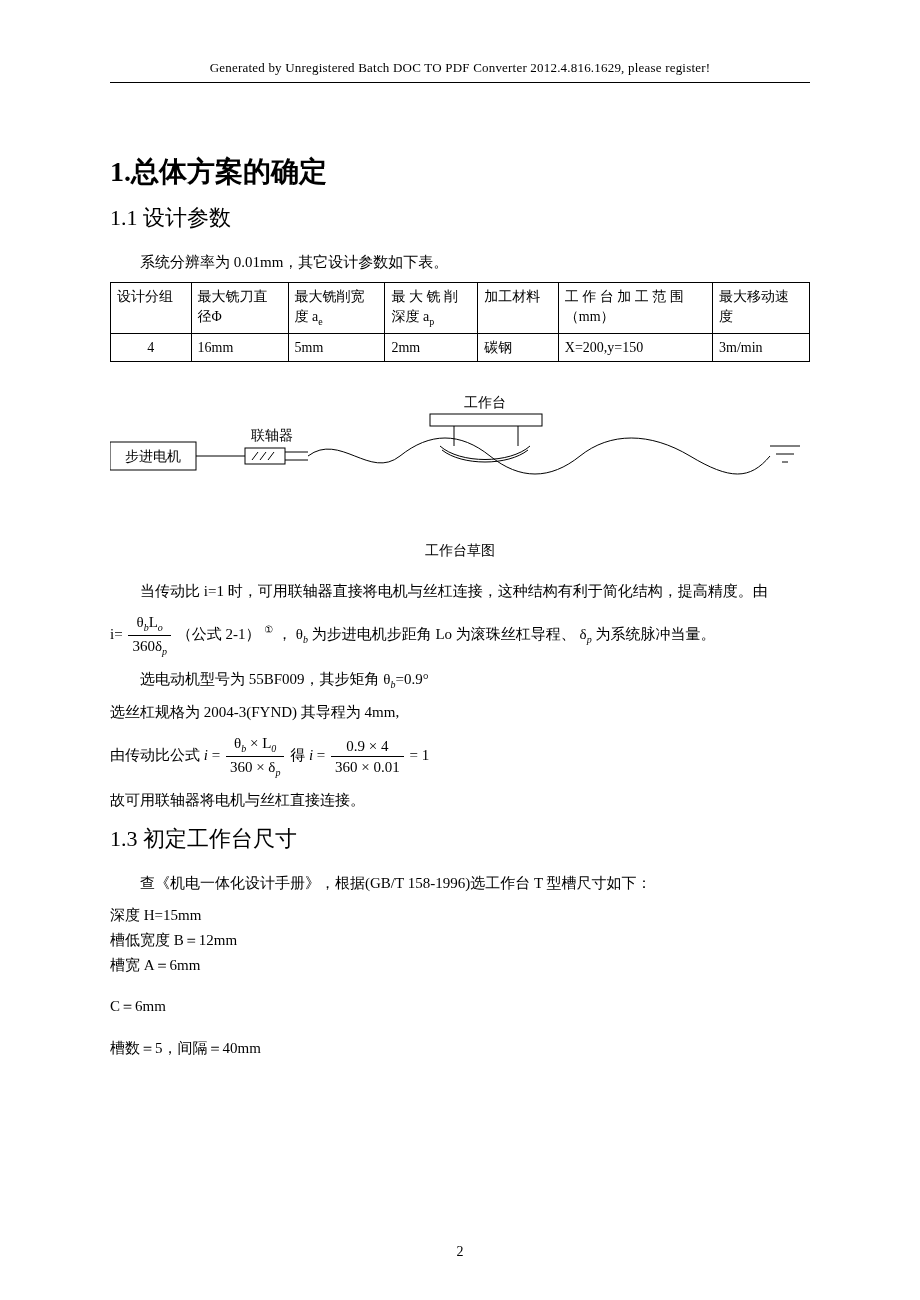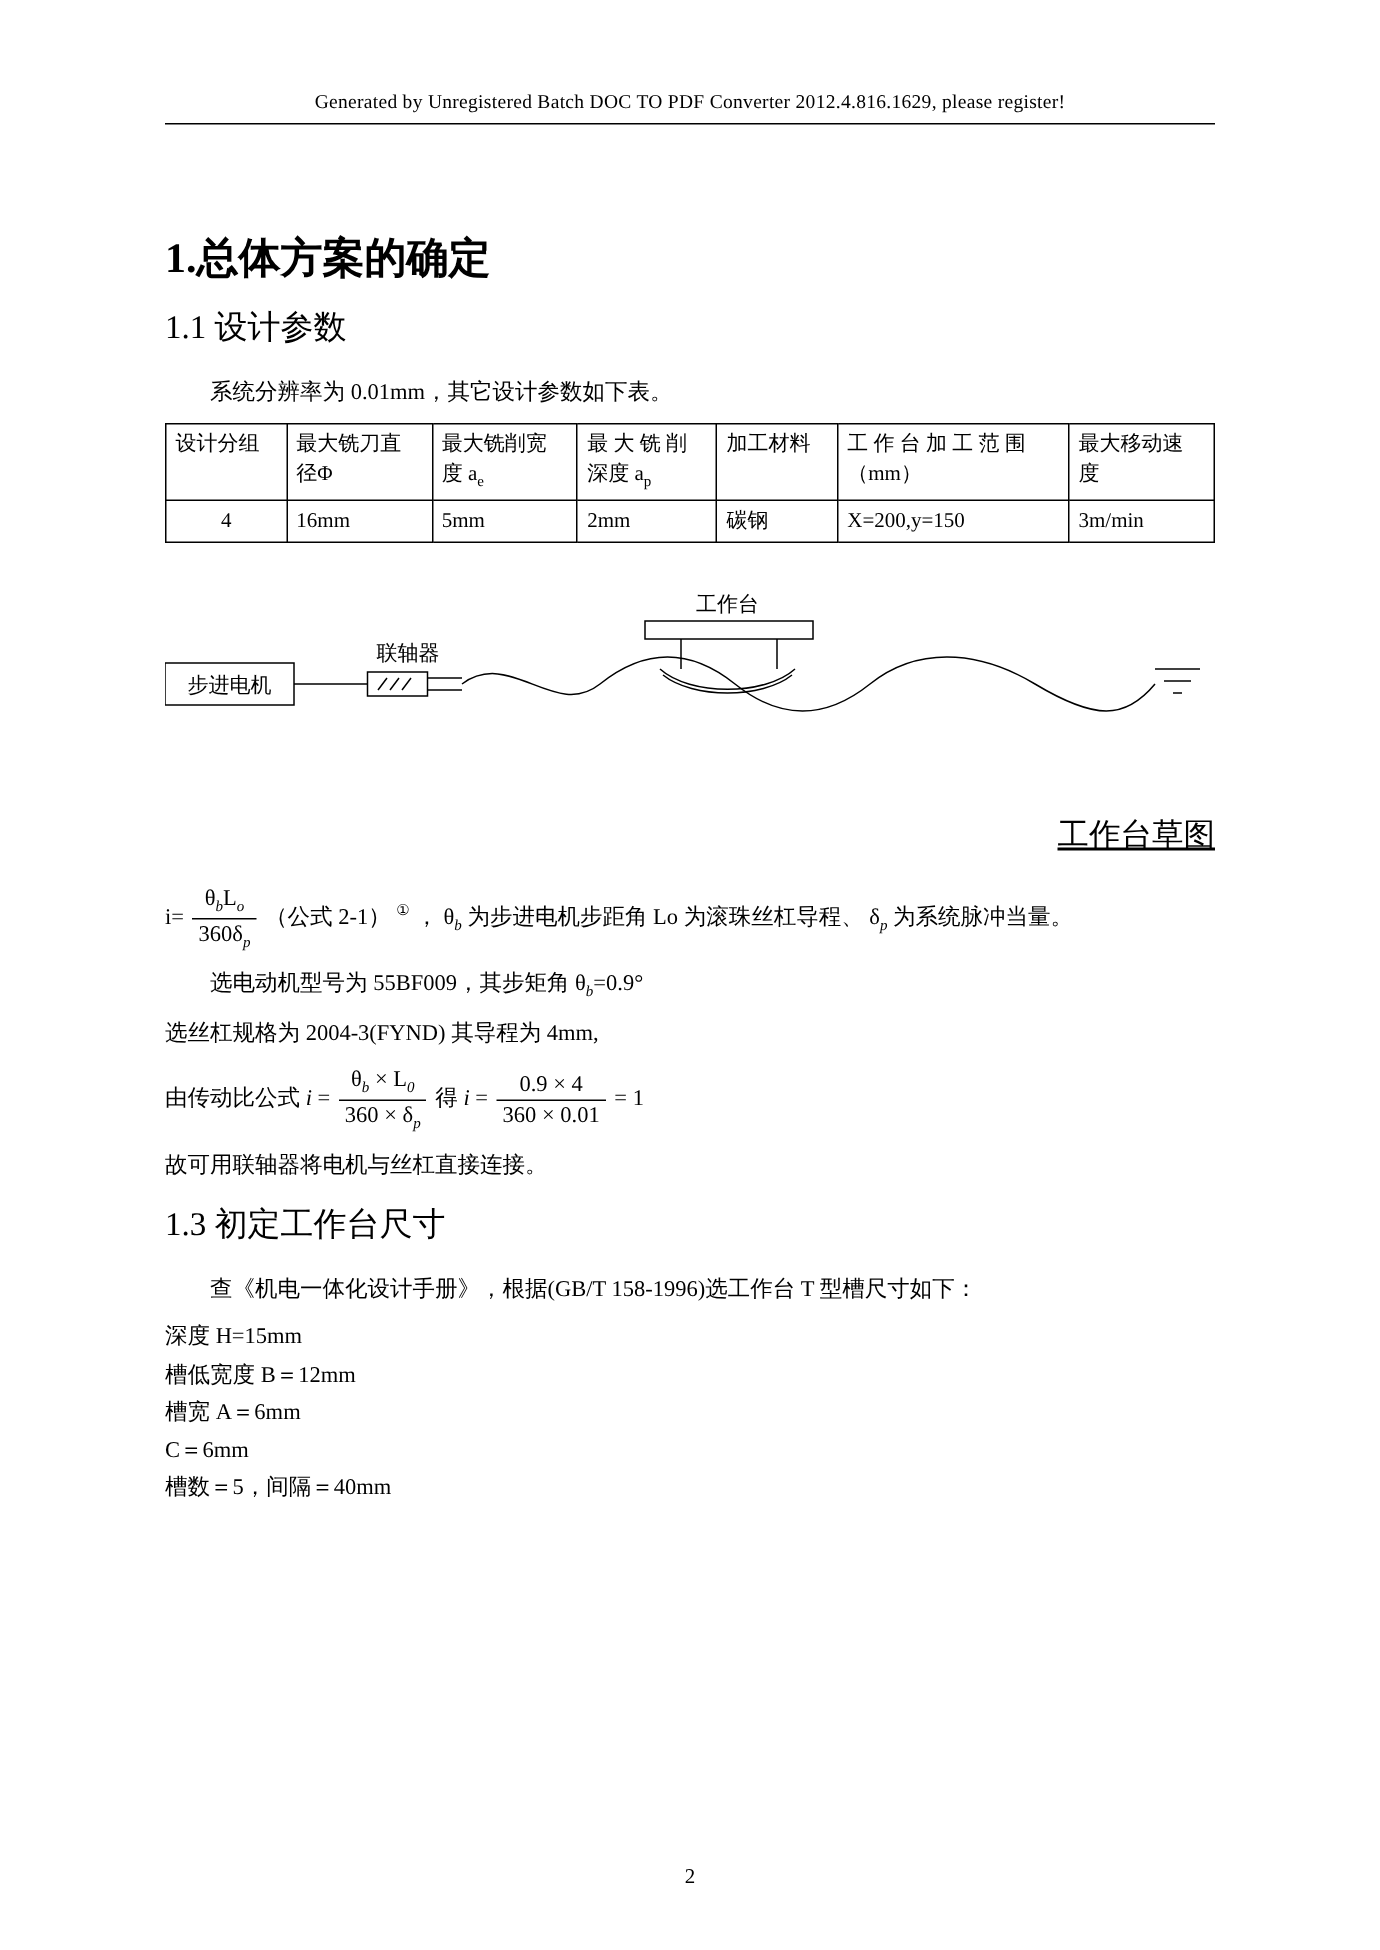--- a/index.html
+++ b/index.html
@@ -73,24 +73,23 @@
   .sub {
     font-size: 10px;
     vertical-align: sub;
   }
   .diagram-area {
     height: 130px;
     position: relative;
     margin: 10px 0 20px 0;
   }
   .caption {
-    text-align: right;
-    font-size: 21px;
+    text-align: center;
+    font-size: 14px;
     margin: 18px 0 20px 0;
-    text-decoration: underline;
   }
   .formula-line {
     font-size: 15px;
     line-height: 2.2;
     margin: 10px 0;
   }
   .frac {
     display: inline-block;
     vertical-align: middle;
     text-align: center;
@@ -199,20 +198,21 @@
       <path d="M332 58 C 352 74, 398 74, 418 58" stroke="#000" fill="none"></path>
 
       <line x1="660" y1="54" x2="690" y2="54" stroke="#000"></line>
       <line x1="666" y1="62" x2="684" y2="62" stroke="#000"></line>
       <line x1="672" y1="70" x2="678" y2="70" stroke="#000"></line>
     </svg>
   </div>
 
   <div class="caption">工作台草图</div>
 
+  <p class="indent">当传动比 i=1 时，可用联轴器直接将电机与丝杠连接，这种结构有利于简化结构，提高精度。由</p>
 
   <div class="formula-line">
     <span>i=</span>
     <span class="frac">
       <span class="num-top">
         <span class="theta">θ</span><span class="subsc">b</span><span class="theta">L</span><span class="subsc">o</span>
       </span>
       <span class="den">
         <span>360</span><span class="theta">δ</span><span class="subsc">p</span>
       </span>
@@ -254,17 +254,17 @@
     <span> = 1</span>
   </div>
 
   <p>故可用联轴器将电机与丝杠直接连接。</p>
 
   <h2 class="subsection">1.3 初定工作台尺寸</h2>
   <p class="indent">查《机电一体化设计手册》，根据(GB/T 158-1996)选工作台 T 型槽尺寸如下：</p>
   <p style="margin:2px 0">深度 H=15mm</p>
   <p style="margin:2px 0">槽低宽度 B＝12mm</p>
   <p style="margin:2px 0">槽宽 A＝6mm</p>
-  <p style="margin:2px 0">C＝6mm</p>
+  <p style="margin:18px 0">C＝6mm</p>
   <p style="margin:2px 0">槽数＝5，间隔＝40mm</p>
 
   <div class="page-num">2</div>
 </div>
 
 </body></html>

